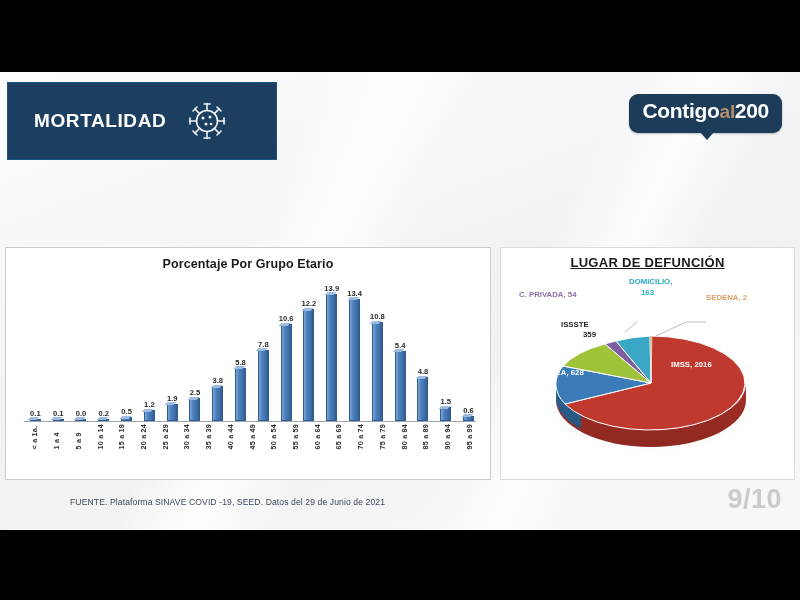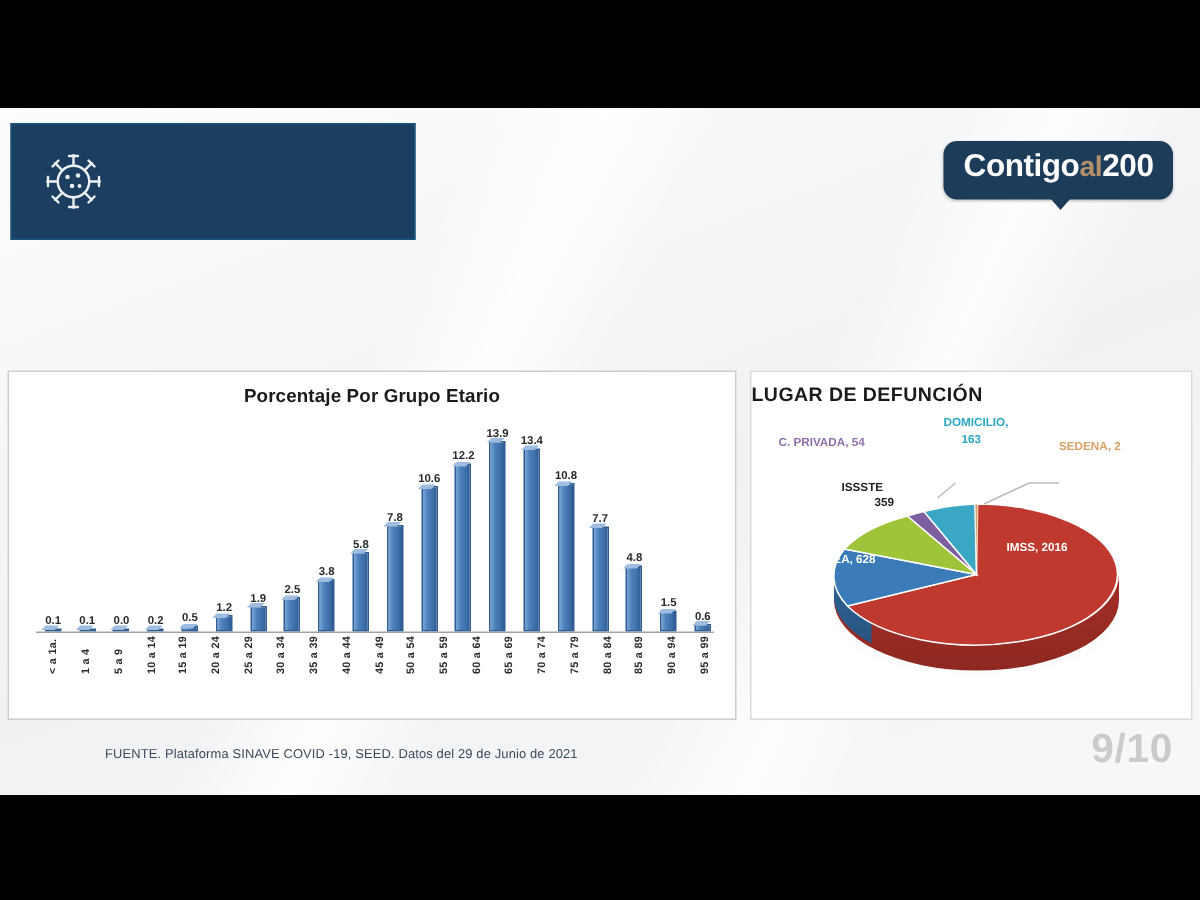--- a/index.html
+++ b/index.html
@@ -127,25 +127,27 @@
     color: #2b2b2b;
     font-weight: bold;
     white-space: nowrap;
     writing-mode: vertical-rl;
     transform: rotate(180deg);
     letter-spacing: .2px;
   }
 
   
   #pie-title {
+    text-align:center;
     font-size: 13px;
     font-weight: bold;
     color:#1a1a1a;
     margin-top: 7px;
     letter-spacing:.3px;
+    text-decoration:underline;
   }
   #pie-wrap { position:absolute; left:0; top:0; width:100%; height:100%; }
   .plabel { position:absolute; font-size:7.8px; font-weight:bold; white-space:nowrap; }
   #lab-privada  { left: 18px;  top: 42px;  color:#8e6fa8; }
   #lab-domicilio{ left: 128px; top: 29px;  color:#2aa7c4; text-align:center;}
   #lab-dom-num  { left: 140px; top: 40px;  color:#2aa7c4; }
   #lab-sedena   { left: 205px; top: 45px;  color:#d9a066; }
   #lab-issste   { left: 60px;  top: 72px;  color:#1f1f1f; text-align:center;}
   #lab-issste2  { left: 82px;  top: 82px;  color:#1f1f1f; }
   #lab-issea    { left: 42px;  top: 120px; color:#ffffff; }
@@ -168,20 +170,21 @@
     letter-spacing: .5px;
   }
 </style>
 </head>
 <body>
 
 <div id="stage">
   <div id="slide">
 
     <div id="title-banner">
+      <div id="title-text">MORTALIDAD</div>
       <div id="virus-icon">
         <svg width="46" height="46" viewBox="0 0 46 46">
           <g stroke="#eef2f6" stroke-width="1.6" fill="none" stroke-linecap="round">
             <circle cx="23" cy="23" r="10.5"></circle>
             <line x1="23" y1="12.5" x2="23" y2="5.5"></line>
               <line x1="20" y1="6" x2="26" y2="6"></line>
             <line x1="23" y1="33.5" x2="23" y2="40.5"></line>
               <line x1="20" y1="40" x2="26" y2="40"></line>
             <line x1="12.5" y1="23" x2="5.5" y2="23"></line>
               <line x1="6" y1="20" x2="6" y2="26"></line>
@@ -273,21 +276,21 @@
           </div>
           <div class="bcol">
             <div class="bval">13.4</div>
             <div class="bbar" style="height: 122.514px;"></div>
           </div>
           <div class="bcol">
             <div class="bval">10.8</div>
             <div class="bbar" style="height: 98.7429px;"></div>
           </div>
           <div class="bcol">
-            <div class="bval">7.7</div>
+            <div class="bval">5.4</div>
             <div class="bbar" style="height: 70.4px;"></div>
           </div>
           <div class="bcol">
             <div class="bval">4.8</div>
             <div class="bbar" style="height: 43.8857px;"></div>
           </div>
           <div class="bcol">
             <div class="bval">1.5</div>
             <div class="bbar" style="height: 13.7143px;"></div>
           </div>

